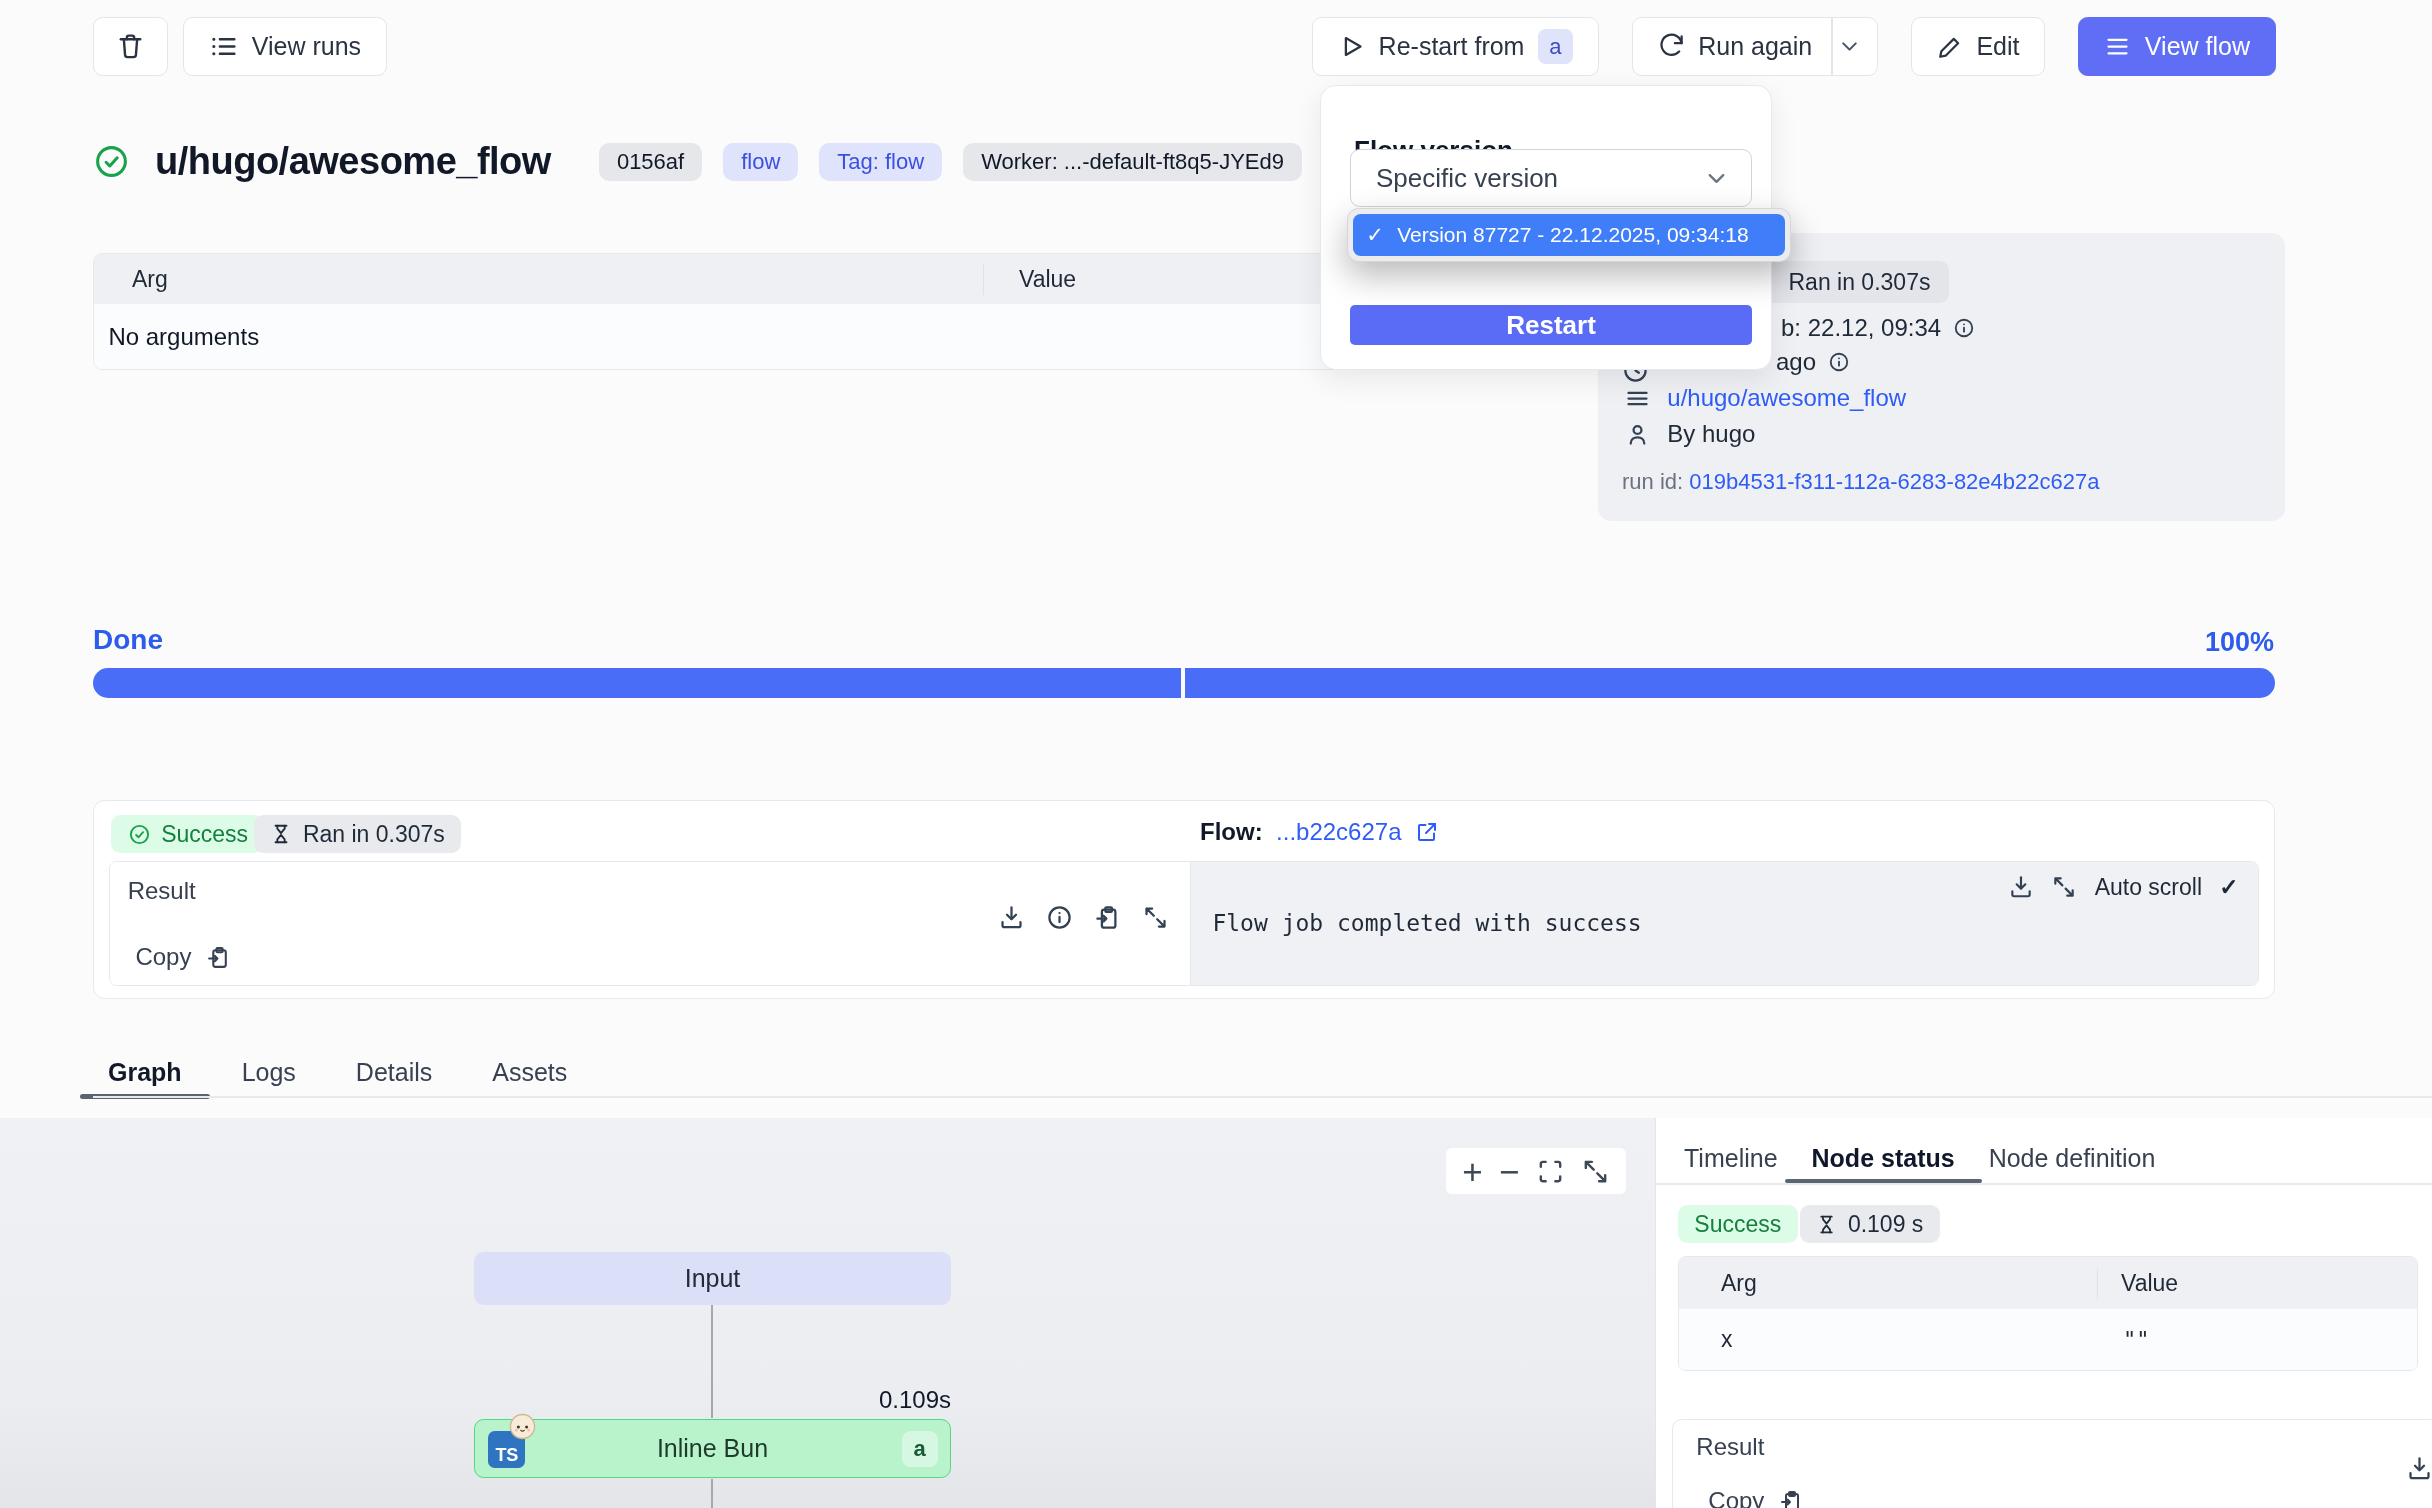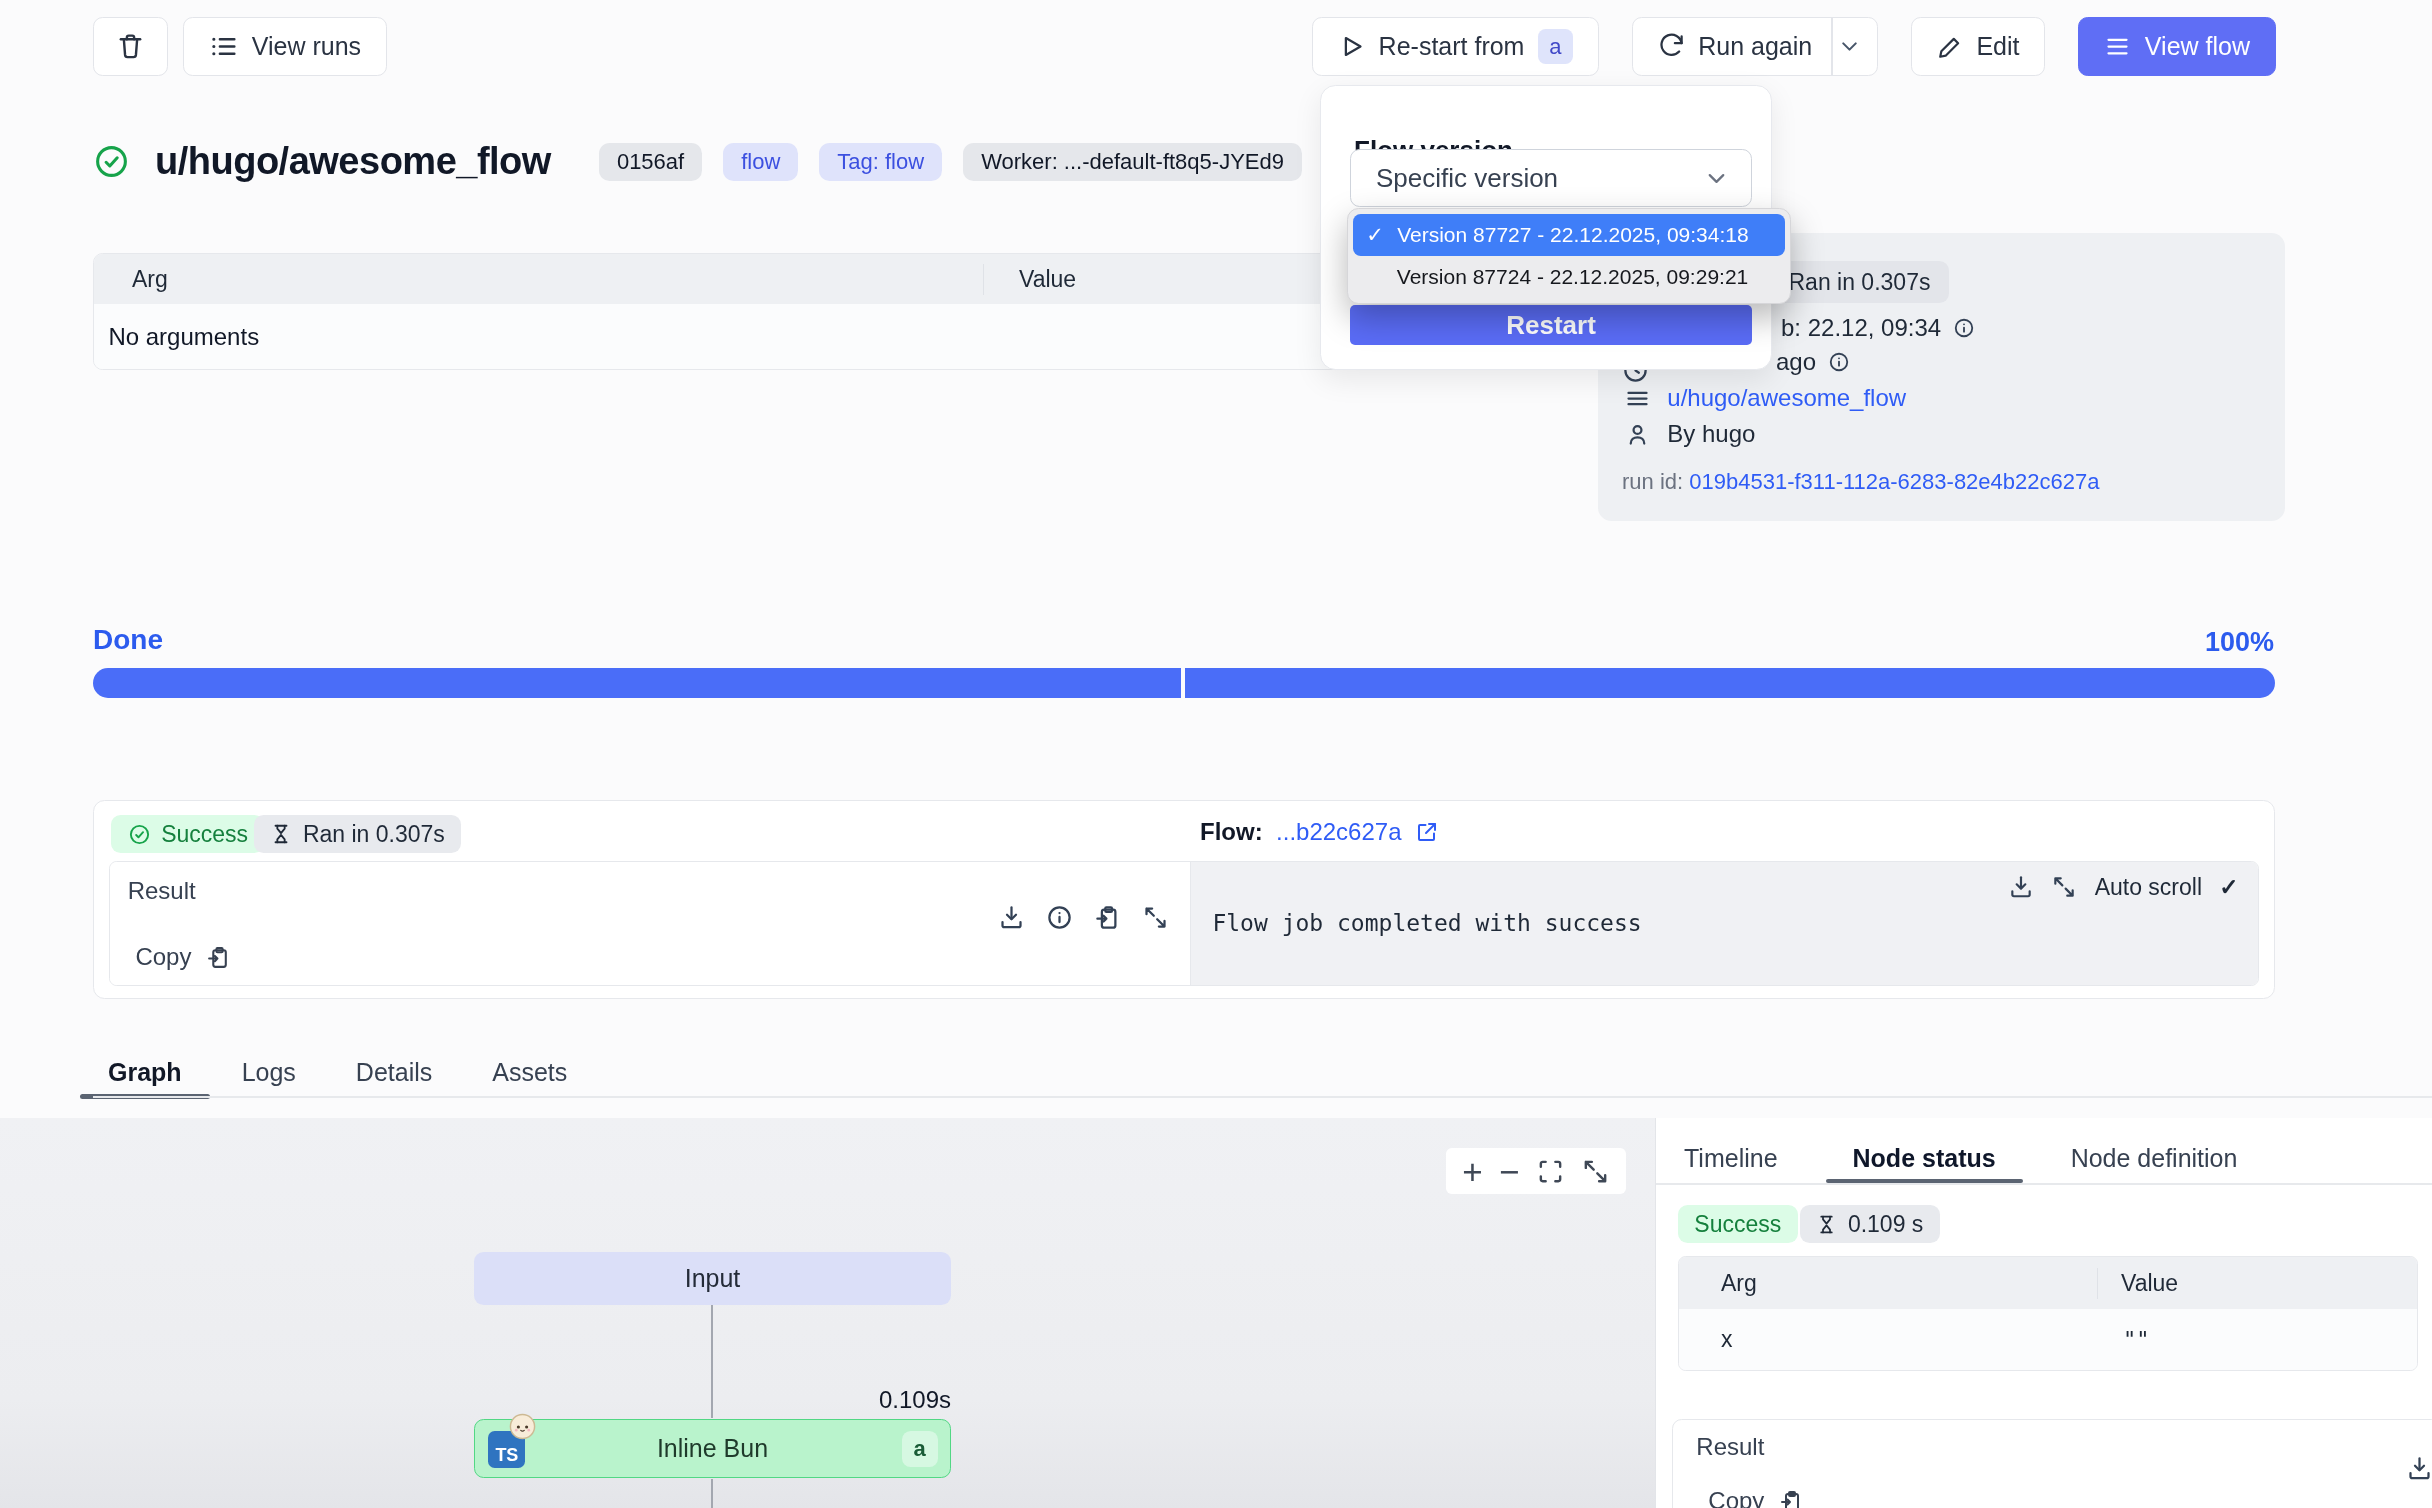--- a/index.html
+++ b/index.html
@@ -130,21 +130,21 @@
   .dur-label { position:absolute; left:759px; top:268px; width:192px; text-align:right; font-size:24px; color:#111827; }
   .ts-chip { position:absolute; left:13.4px; top:10.6px; width:37px; height:37px; background:#2f74c0; border-radius:6.7px;
              display:flex; align-items:flex-end; justify-content:center; color:#fff; font-size:18px; font-weight:700; padding-bottom:1.9px; }
   .bun-face { position:absolute; left:33px; top:-7.7px; }
   .a-chip { position:absolute; right:12.5px; top:10.6px; width:36px; height:36px; background:#d6f8e2; border-radius:8.6px;
             display:flex; align-items:center; justify-content:center; font-size:22px; font-weight:600; color:#1a5c37; }
 
   
   .node-panel { position:absolute; left:1655px; top:1118px; width:777px; height:390px; background:#fff;
                 border-left:1.4px solid #e3e5e9; }
-  .np-tabs { position:absolute; left:28px; top:15.4px; display:flex; gap:75px; }
+  .np-tabs { position:absolute; left:28px; top:15.4px; display:flex; gap:34px; }
   .np-tab { position:relative; height:50px; display:flex; align-items:center; font-size:25px; color:#374151; cursor:pointer; }
   .np-tab.active { color:#0f172a; font-weight:700; }
   .np-tab.active::after { content:""; position:absolute; left:-27px; right:-27px; bottom:0; height:4.8px;
                           background:#5b6472; border-radius:2.9px; }
   .np-border { position:absolute; left:0; top:65px; width:777px; height:1.9px; background:#e7e9ec; }
   .np-success { position:absolute; left:22px; top:87px; background:#dcfce7; color:#15803d; }
   .np-dur { position:absolute; left:144px; top:87px; background:#e8eaee; color:#1f2937; }
   .np-table { position:absolute; left:22px; top:138px; width:740px; border:1px solid #e6e8ec;
               border-radius:7.7px; overflow:hidden; background:#fbfcfd; }
   .np-thead { display:flex; height:52px; background:#eef0f3; align-items:center; font-size:23px; }
@@ -319,23 +319,20 @@
           </svg>
         </span>
     </div>
     <button class="popup-restart">Restart</button>
   </div>
   <div class="native-menu">
     <div class="menu-opt sel">
       <span class="chk">✓</span>
       <span>Version 87727 - 22.12.2025, 09:34:18</span>
     </div>
-    <div class="menu-opt plain">
-      <span>Version 87724 - 22.12.2025, 09:29:21</span>
-    </div>
   </div>
 
   <div class="prog-status">Done</div>
   <div class="prog-pct">100%</div>
   <div class="prog-bar">
     <div class="seg seg1"></div>
     <div class="seg seg2"></div>
   </div>
 
   <div class="result-card">

